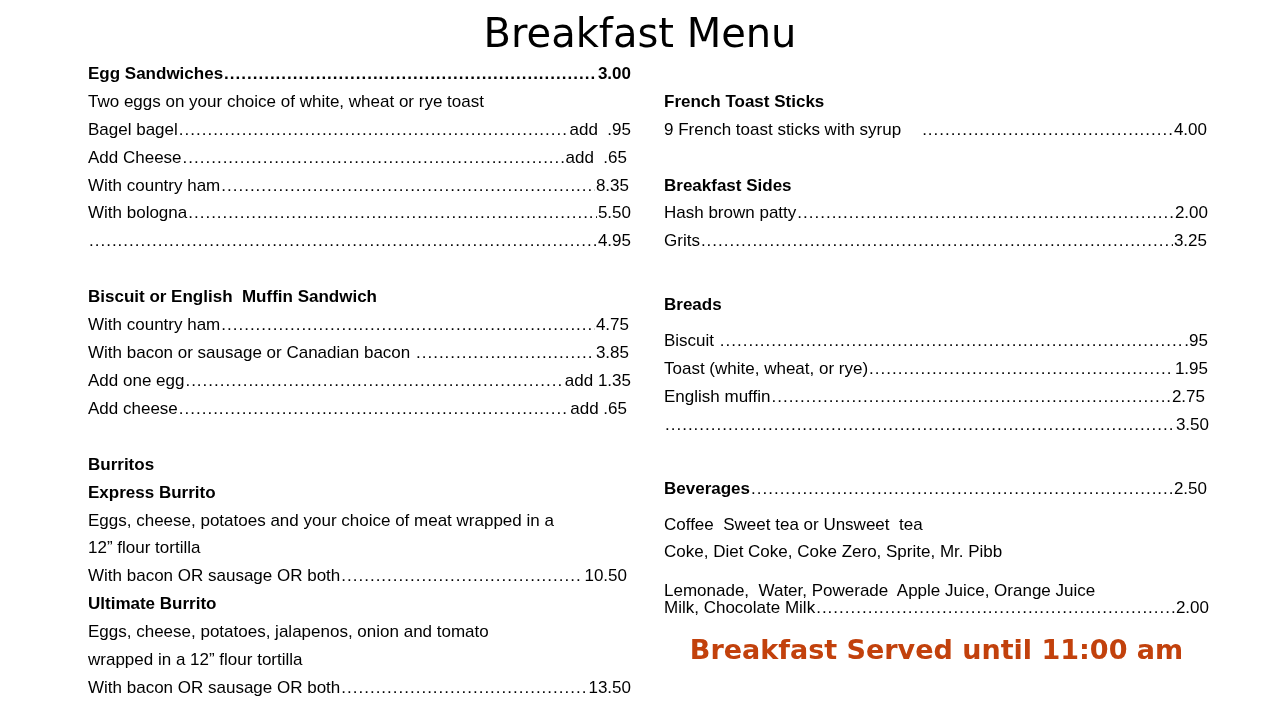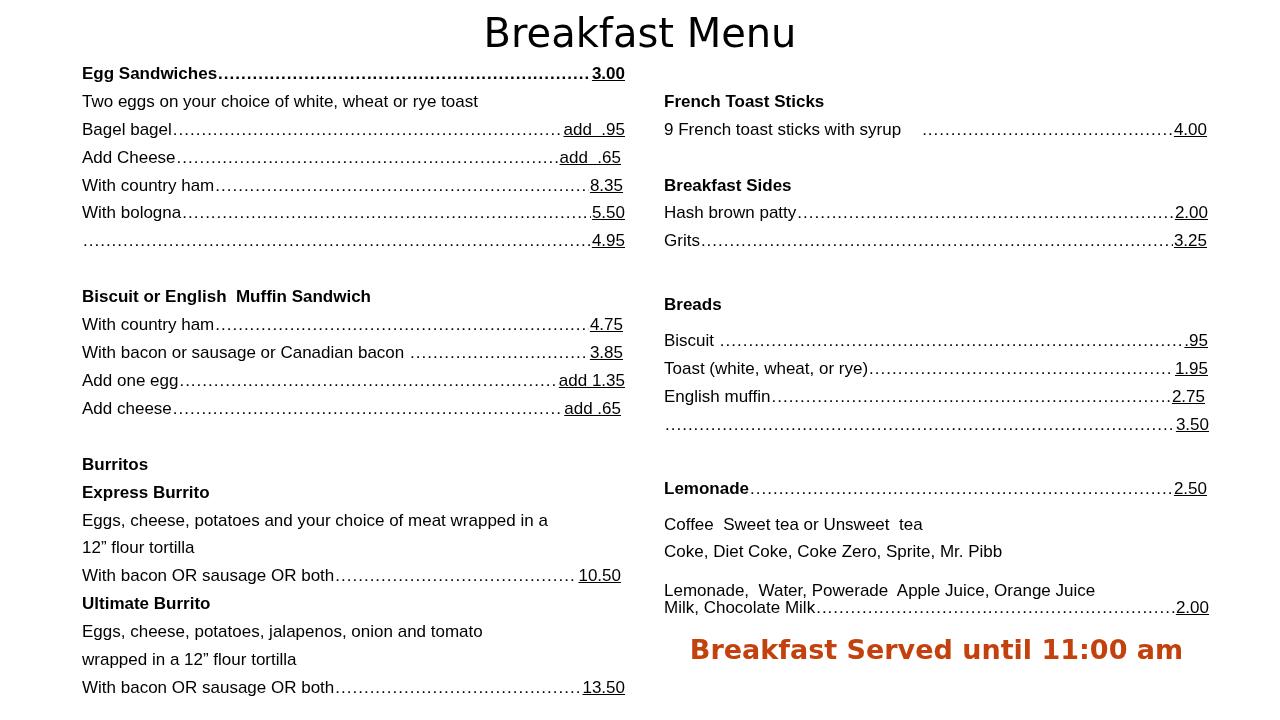--- a/index.html
+++ b/index.html
@@ -2,27 +2,27 @@
 <html><head>
   <meta charset="utf-8">
   <style>
     html, body { margin: 0; padding: 0; background: #ffffff; }
     body { width: 1280px; height: 720px; position: relative; overflow: hidden;
            font-family: "Liberation Sans", sans-serif; color: #000; }
     .title { position: absolute; top: 10px; left: 0; width: 1280px; text-align: center;
              font-family: "DejaVu Sans", sans-serif; font-size: 40px; font-weight: normal; letter-spacing: 0px; }
     .line { position: absolute; display: flex; align-items: baseline; font-size: 17px; line-height: 22px; white-space: nowrap; }
     .line.bold { font-weight: bold; }
-    .col-left { left: 82px; width: 543px; }
+    .col-left { left: 88px; width: 543px; }
     .col-right { left: 664px; width: 545px; }
     .lbl { flex: 0 0 auto; }
     .dots { flex: 1 1 auto; overflow: hidden; margin: 0 1px; font-weight: normal; letter-spacing: 1px; }
     .dots::after { content: "......................................................................................................................................................................................................"; }
     .bold .dots { font-weight: bold; }
-    .price { flex: 0 0 auto; text-decoration: underline; }
+    .price { flex: 0 0 auto; }
     .gap { flex: 0 0 20px; }
     .notice { position: absolute; left: 664px; width: 545px; top: 634px; text-align: center;
               font-family: "DejaVu Sans", sans-serif; font-weight: bold; font-size: 27px; }
   </style>
 </head>
 <body>
 
 <div class="title">Breakfast Menu</div>
 
 <div>
@@ -168,21 +168,21 @@
     <span class="price">2.75</span>
   </div>
   <div class="line col-right" style="top:414px">
     <span class="dots"></span>
     <span class="price">3.50</span>
   </div>
 </div>
 
 <div>
   <div class="line col-right bold" style="top:478px; width:543px">
-    <span class="lbl">Lemonade</span>
+    <span class="lbl">Beverages</span>
     <span class="dots" style="font-weight:normal"></span>
     <span class="price" style="font-weight:normal">2.50</span>
   </div>
   <div class="line col-right" style="top:514px">
     <span class="lbl" style="white-space:pre">Coffee  Sweet tea or Unsweet  tea</span>
   </div>
   <div class="line col-right" style="top:541px">
     <span class="lbl">Coke, Diet Coke, Coke Zero, Sprite, Mr. Pibb</span>
   </div>
   <div class="line col-right" style="top:580px">

